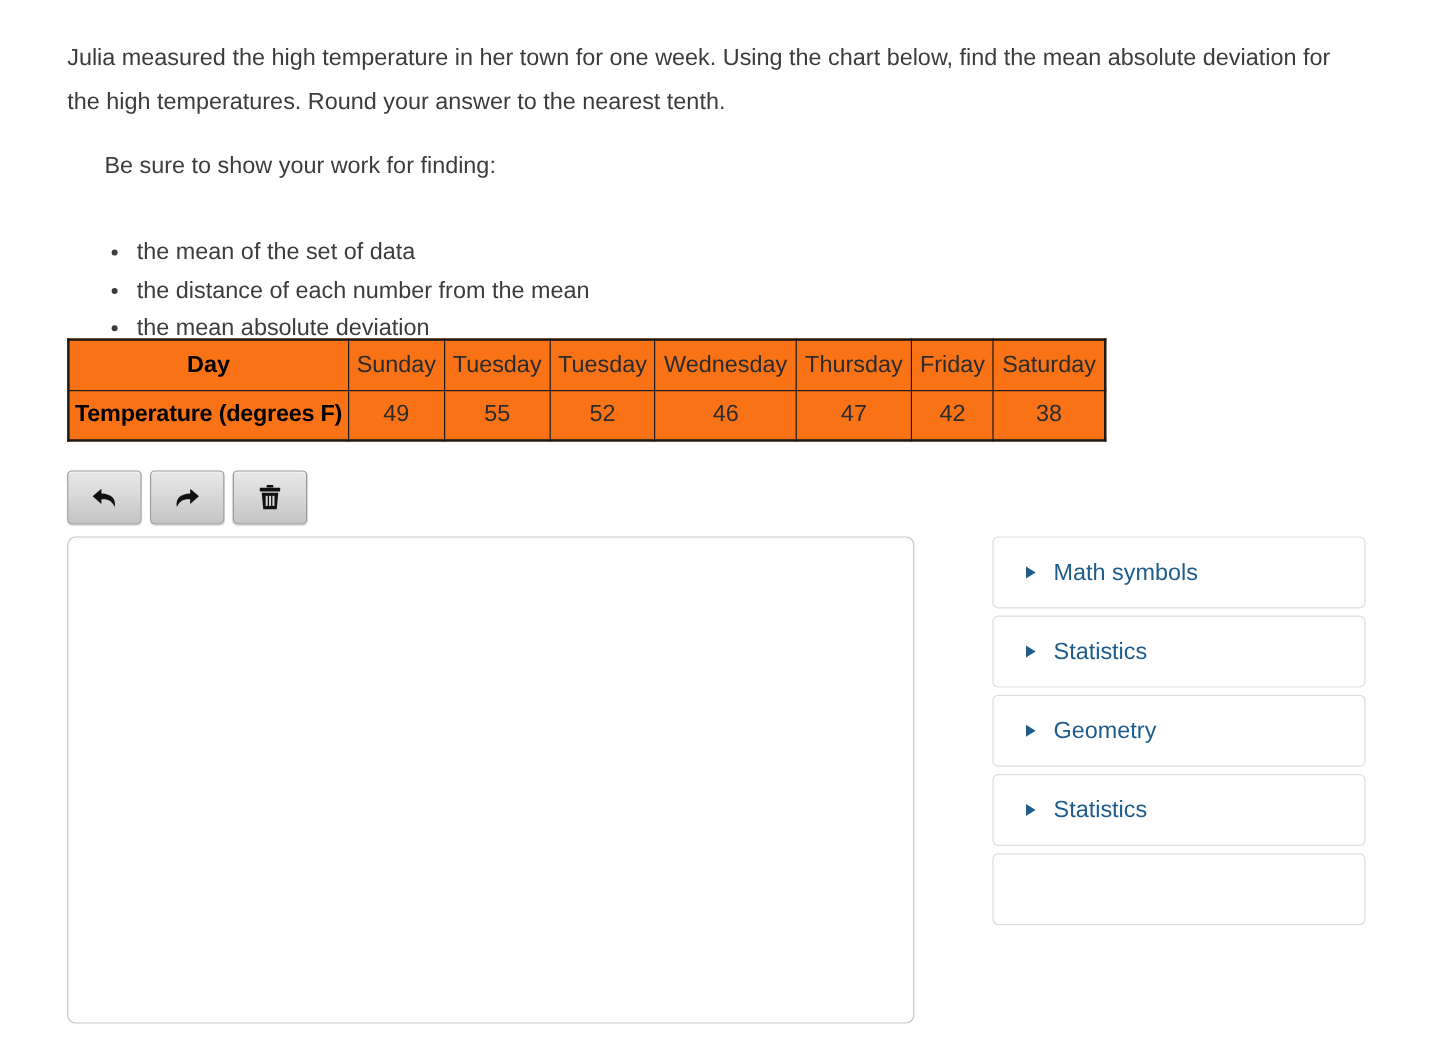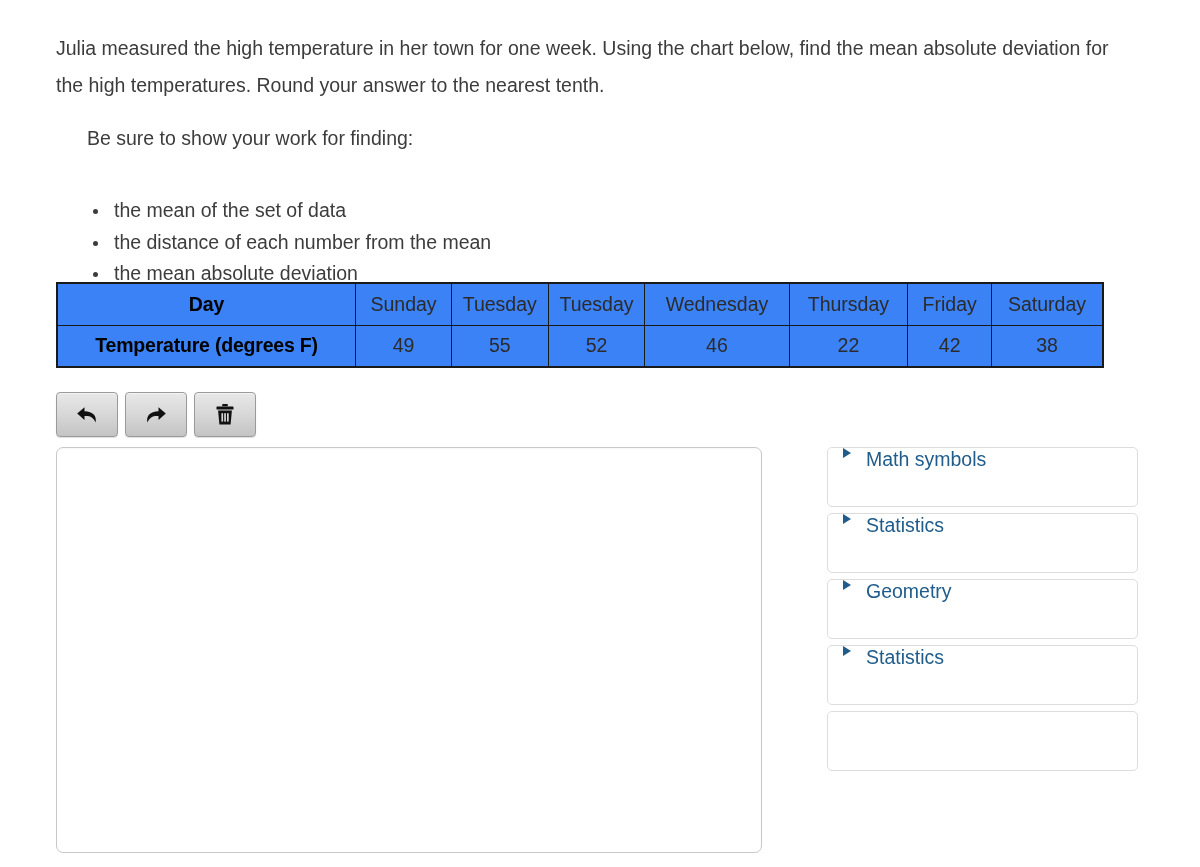--- a/index.html
+++ b/index.html
@@ -37,23 +37,23 @@
     line-height: 31.5px;
     color: #3c3c3c;
   }
   .bullets li { padding-left: 4px; }
   .bullets li::marker { font-size: 17px; }
 
   
   .data-table {
     position: absolute;
     left: 56px; top: 282px;
-    width: 1048px;
+    width: 866px;
     border-collapse: collapse;
-    background: #3b82f6;
+    background: #f97316;
     border: 2px solid #1a1a1a;
   }
   .data-table td {
     border: 1px solid #1a1a1a;
     font-size: 19.5px;
     color: #2b2b2b;
     text-align: center;
     height: 42px;
     padding: 0 6px;
     white-space: nowrap;
@@ -115,22 +115,22 @@
     left: 827px; top: 447px;
     width: 311px;
   }
   .acc-item {
     height: 60px;
     margin-bottom: 6px;
     border: 1px solid #dddddd;
     border-radius: 5px;
     background: #ffffff;
     display: flex;
-    align-items: flex-start;
-    padding-left: 15px;
+    align-items: center;
+    padding-left: 27px;
     cursor: pointer;
   }
   .acc-caret {
     width: 0; height: 0;
     border-left: 8px solid #1f5c8b;
     border-top: 5.5px solid transparent;
     border-bottom: 5.5px solid transparent;
     margin-right: 15px;
     flex: 0 0 auto;
   }
@@ -165,21 +165,21 @@
         <td class="col-thu">Thursday</td>
         <td class="col-fri">Friday</td>
         <td class="col-sat">Saturday</td>
       </tr>
       <tr>
         <td class="col-label rowhead">Temperature (degrees F)</td>
         <td class="col-day">49</td>
         <td class="col-day">55</td>
         <td class="col-day">52</td>
         <td class="col-wed">46</td>
-        <td class="col-thu">22</td>
+        <td class="col-thu">47</td>
         <td class="col-fri">42</td>
         <td class="col-sat">38</td>
       </tr>
     </tbody>
   </table>
 
   <div class="toolbar">
     <button class="tool-btn">
       <span>
         <svg width="26" height="24" viewBox="0 0 26 24">

